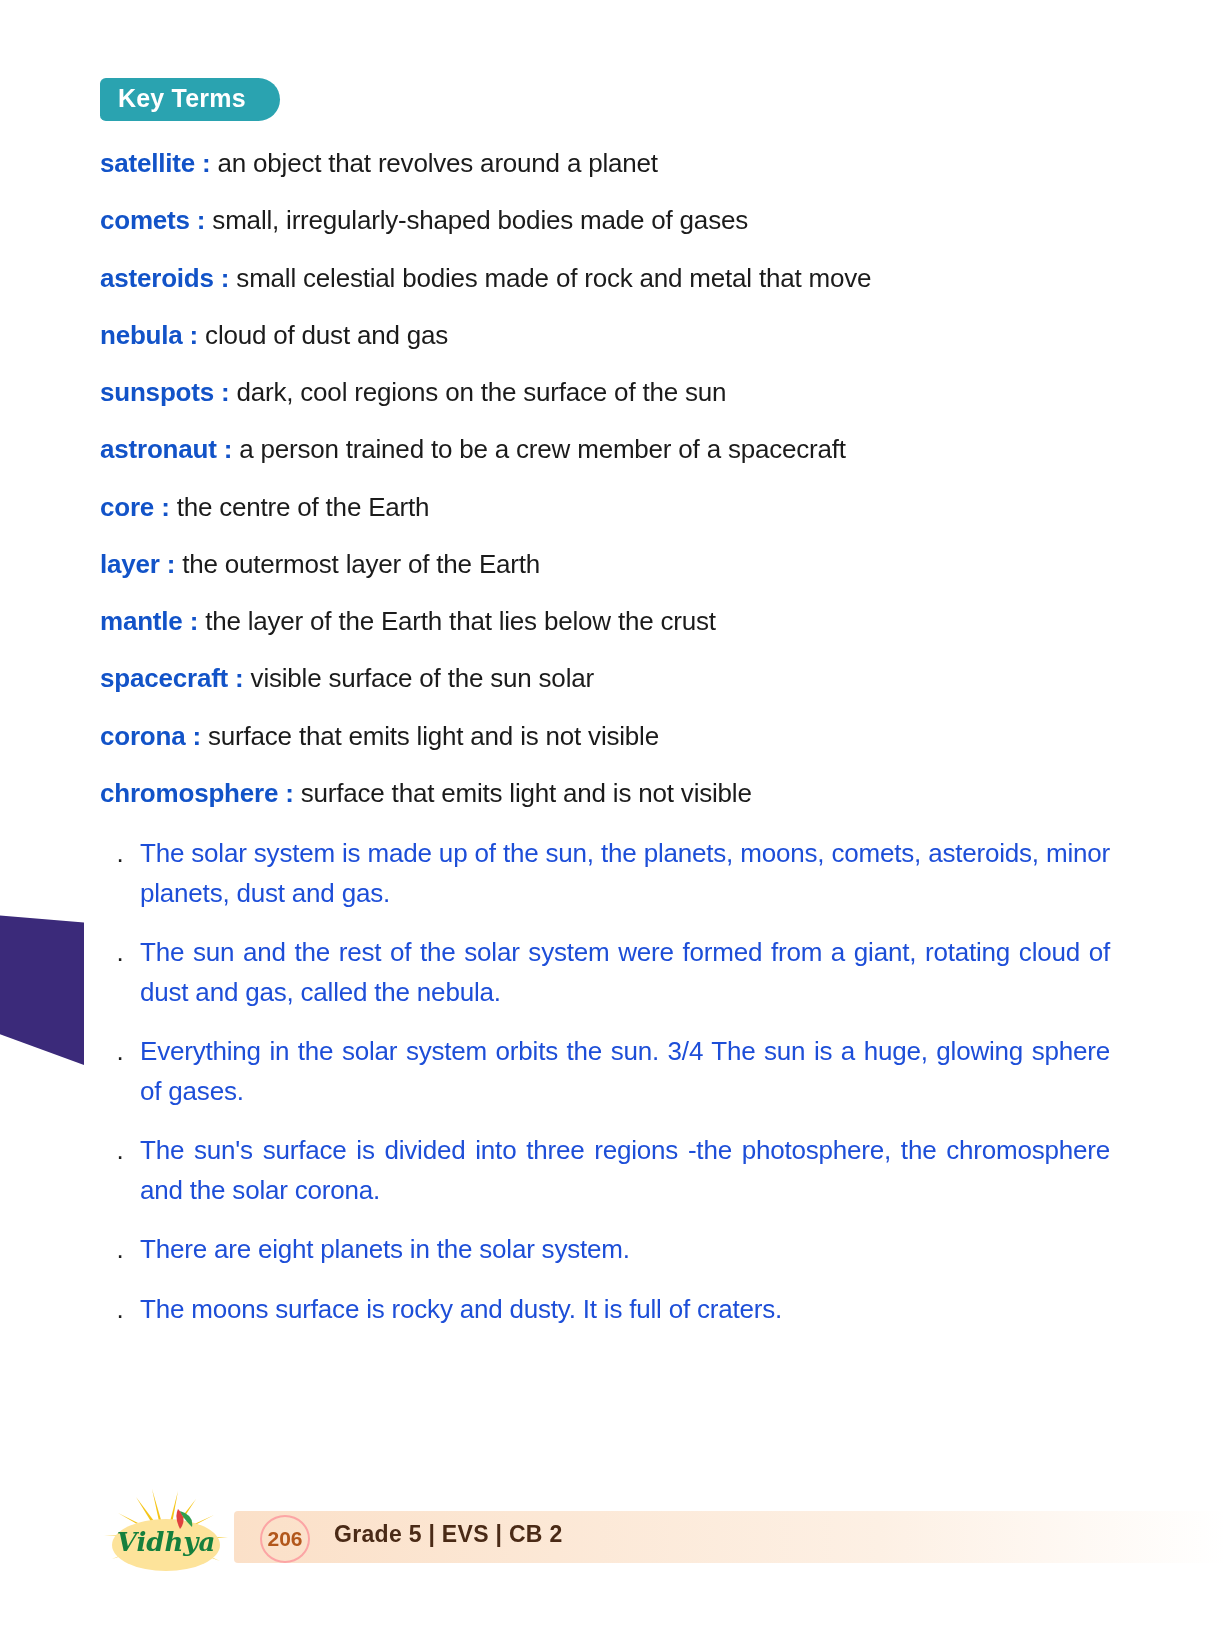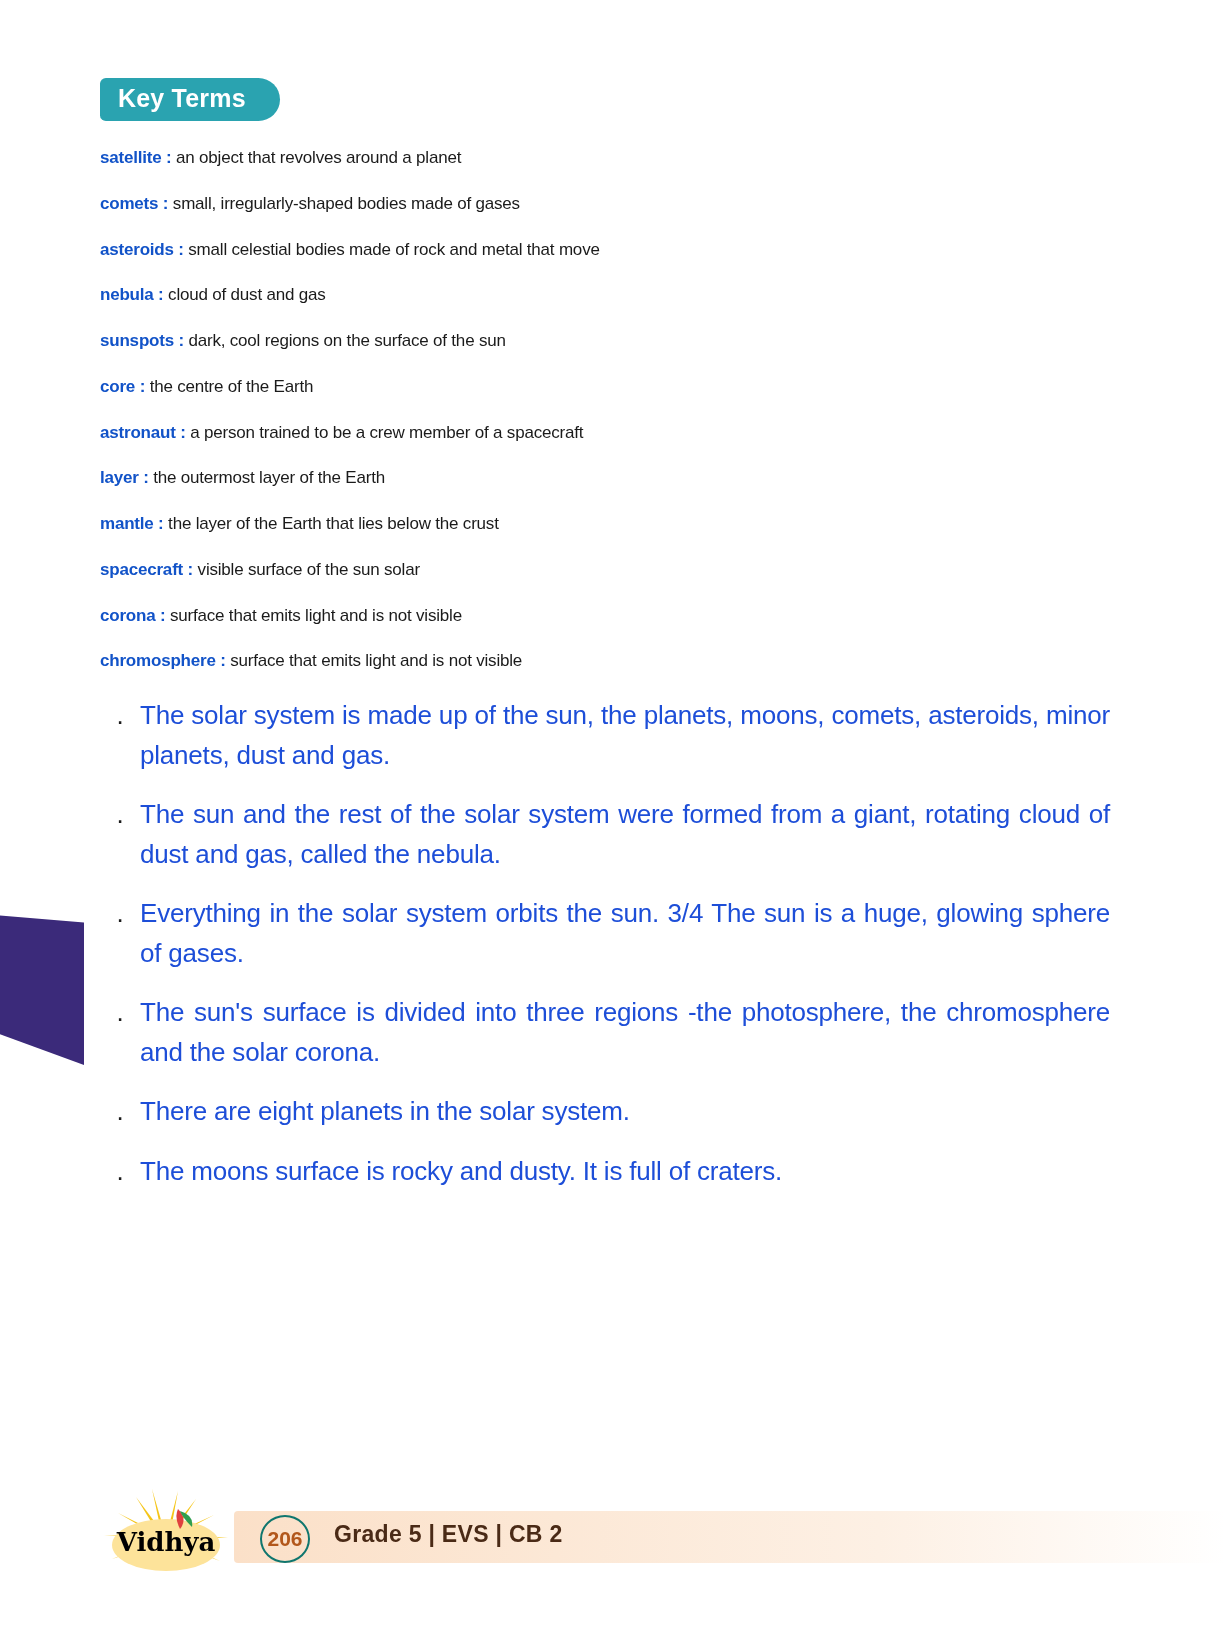--- a/index.html
+++ b/index.html
@@ -62,21 +62,21 @@
     transform: translateY(-50%);
     width: 2px;
     height: 0;
   }
 
   
   .terms {
     margin-top: 26px;
   }
   .term-row {
-    font-size: 17px;
+    font-size: 26px;
     color: #1b1b1b;
     line-height: 1.28;
     margin-bottom: 24px;
     letter-spacing: -0.2px;
   }
   .term-word {
     color: #1253c8;
     font-weight: bold;
   }
   .term-cont {
@@ -131,21 +131,21 @@
     height: 52px;
     background: linear-gradient(to right, #fbe0c8, #fdf0e4 65%, #ffffff);
     border-radius: 4px 0 0 4px;
   }
   .page-num {
     position: absolute;
     left: 256px;
     top: 10px;
     width: 46px;
     height: 44px;
-    border: 2px solid #0f766e;
+    border: 2px solid #fca5a5;
     border-radius: 50%;
     color: #b2571b;
     font-size: 21px;
     font-weight: bold;
     display: flex;
     align-items: center;
     justify-content: center;
   }
   .footer-text {
     position: absolute;
@@ -169,23 +169,24 @@
     left: 0; top: 0;
     width: 148px; height: 96px;
   }
   .logo-text {
     position: absolute;
     left: 16px;
     top: 40px;
     width: 116px;
     text-align: center;
     font-family: "DejaVu Serif", serif;
+    font-style: italic;
     font-weight: bold;
     font-size: 26px;
-    color: #000000;
+    color: #15803d;
   }
 </style>
 </head>
 <body>
 
 <div class="page">
 
   <div class="left-shape"></div>
 
   <div class="content">
@@ -214,27 +215,27 @@
           <span class="term-word">nebula :</span>
           <span>cloud of dust and gas</span>
         </div>
 
         <div class="term-row">
           <span class="term-word">sunspots :</span>
           <span>dark, cool regions on the surface of the sun</span>
         </div>
 
         <div class="term-row">
+          <span class="term-word">astronaut :</span>
+          <span>a person trained to be a crew member of a spacecraft</span>
+        </div>
+
+        <div class="term-row">
           <span class="term-word">core :</span>
           <span>the centre of the Earth</span>
-        </div>
-
-        <div class="term-row">
-          <span class="term-word">astronaut :</span>
-          <span>a person trained to be a crew member of a spacecraft</span>
         </div>
 
         <div class="term-row">
           <span class="term-word">layer :</span>
           <span>the outermost layer of the Earth</span>
         </div>
 
         <div class="term-row">
           <span class="term-word">mantle :</span>
           <span>the layer of the Earth that lies below the crust</span>

